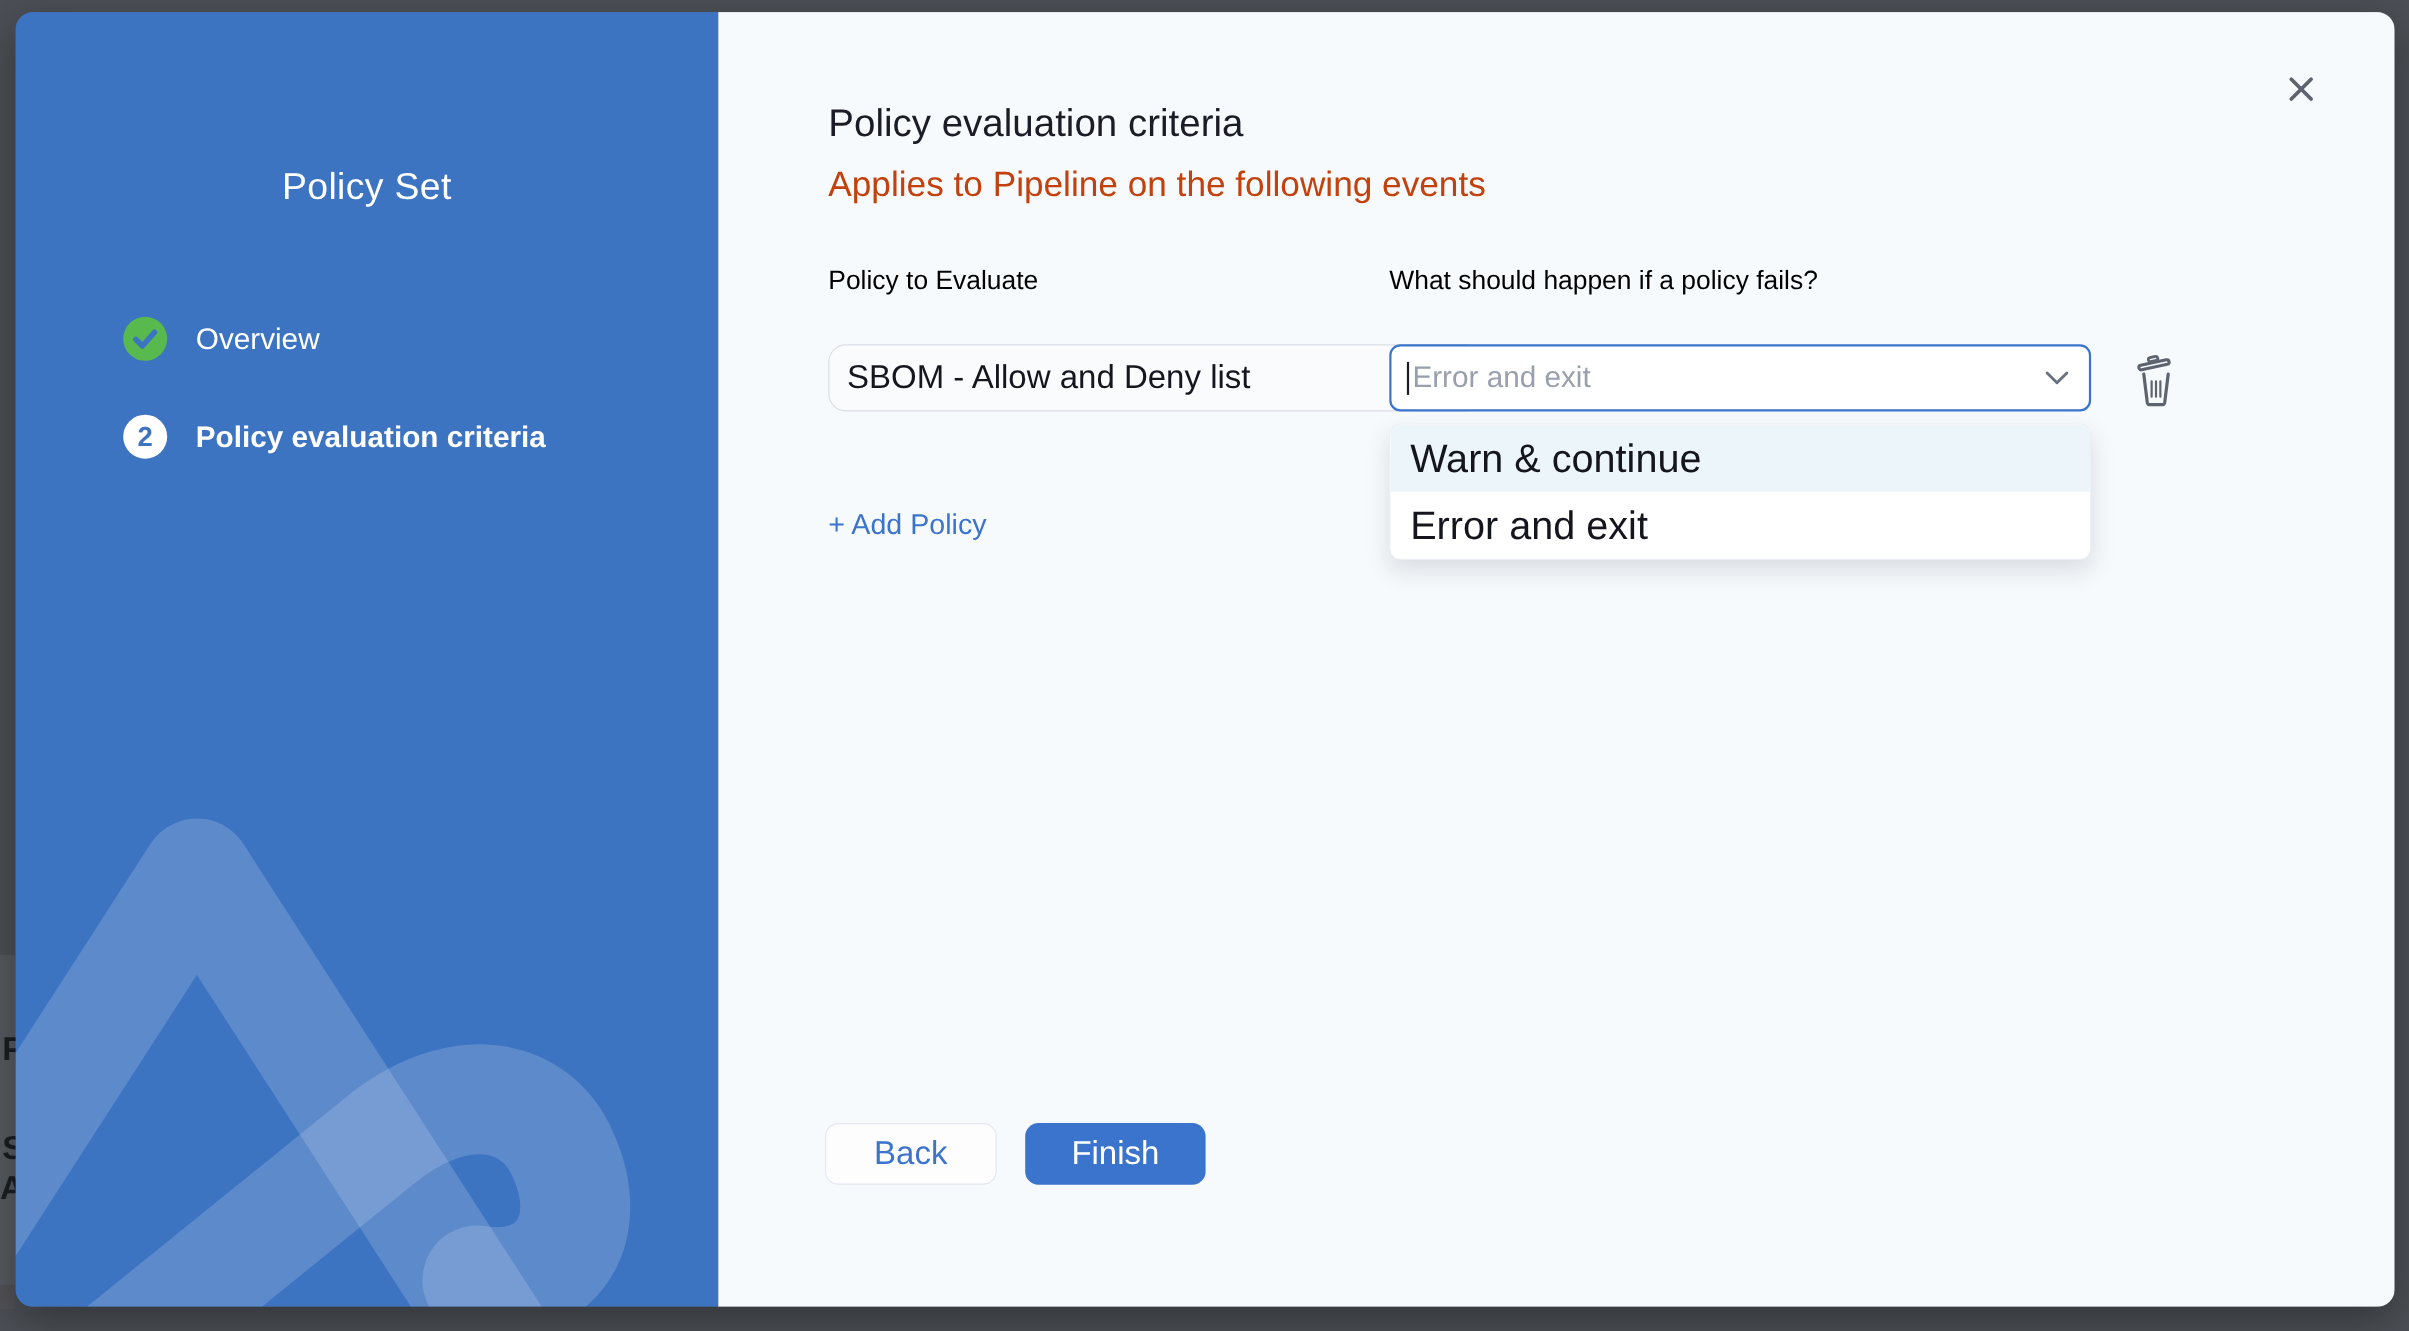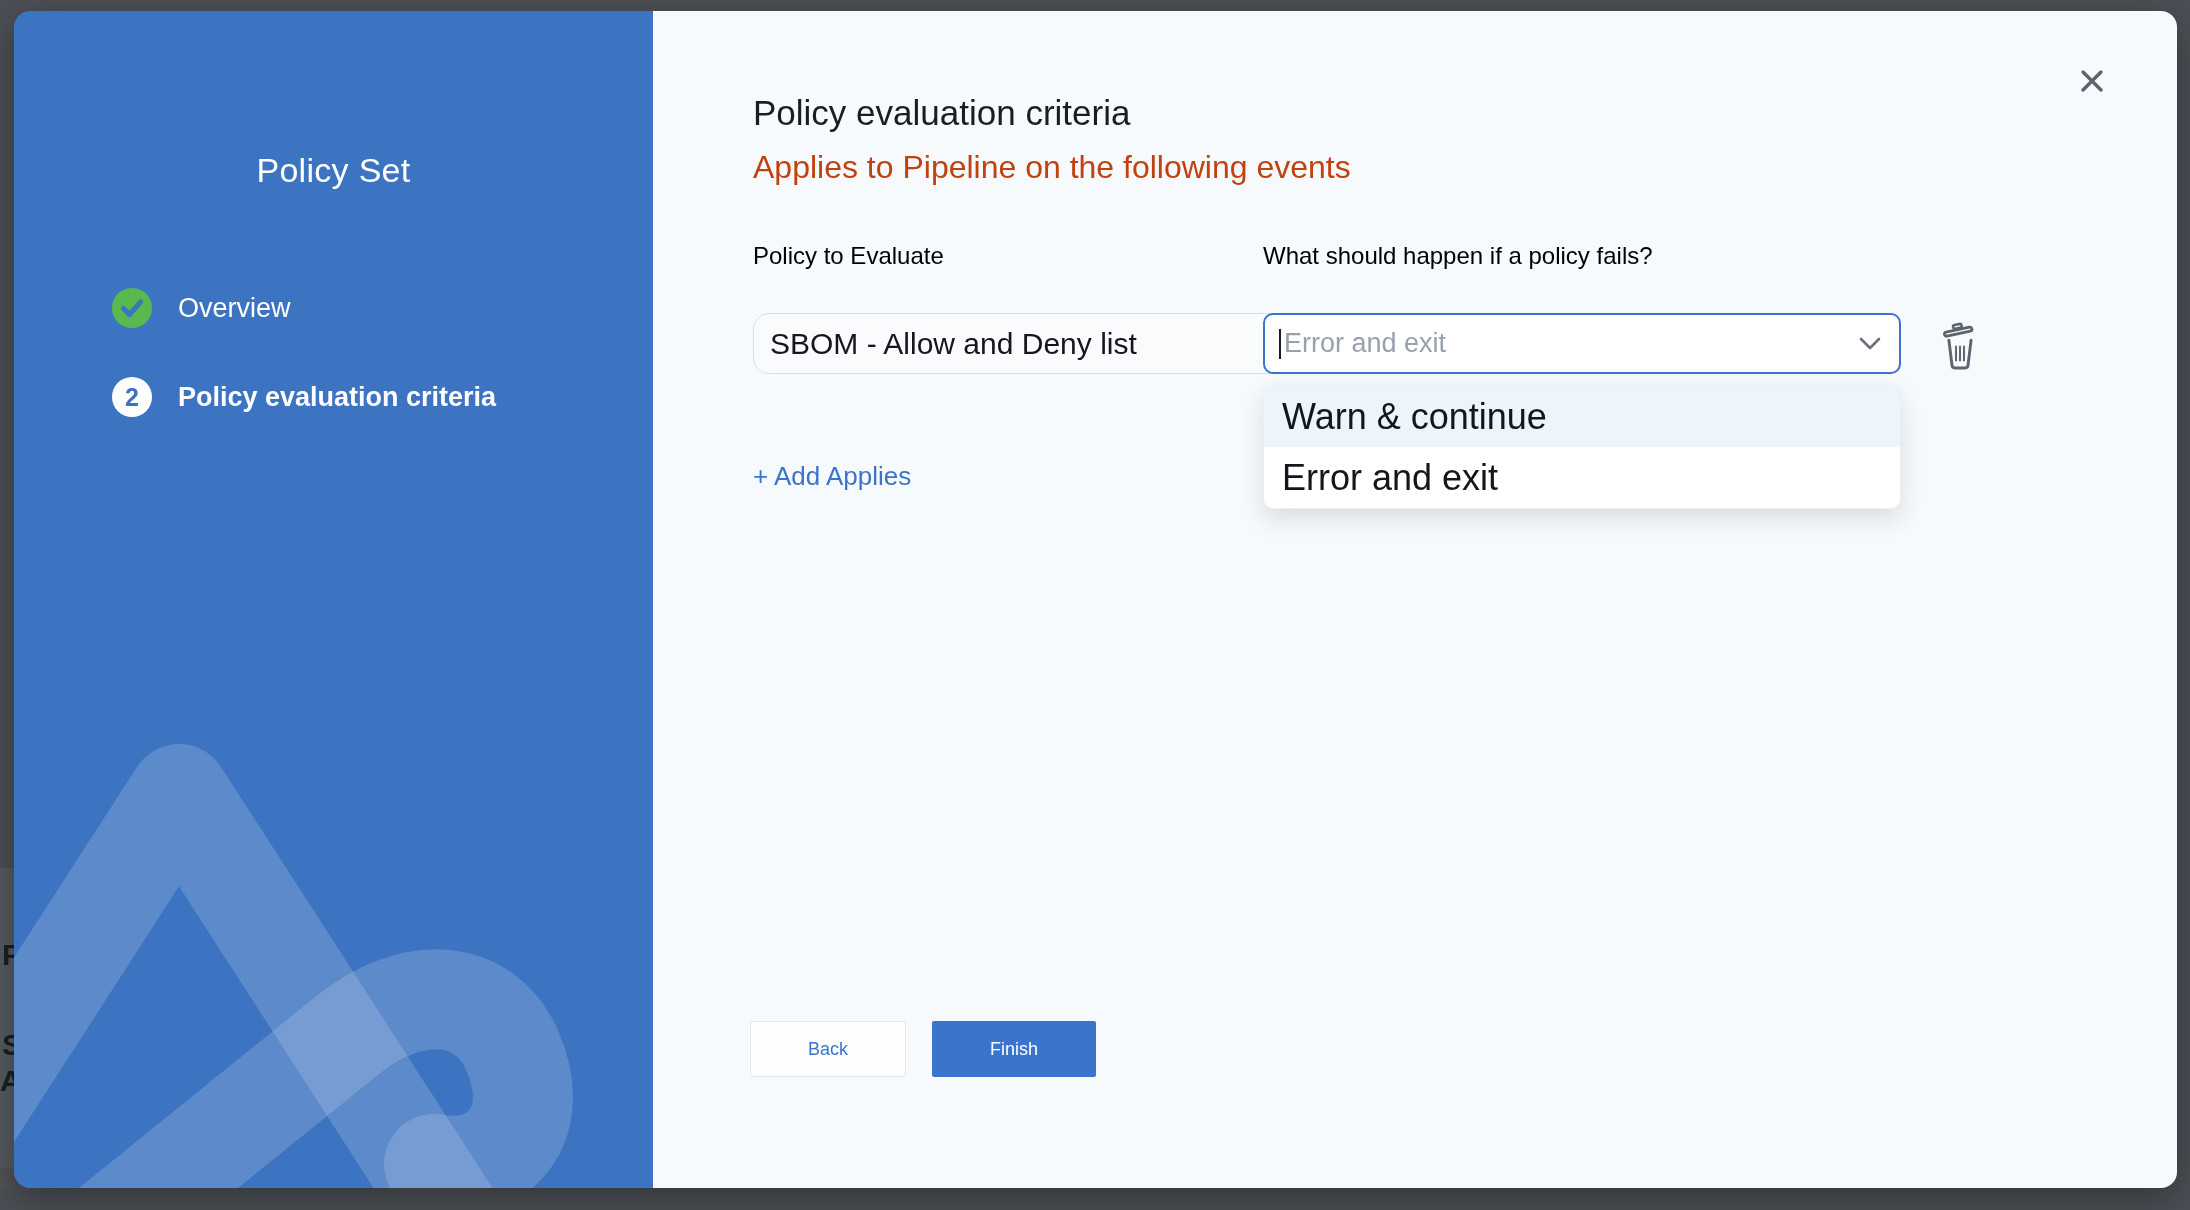--- a/index.html
+++ b/index.html
@@ -58,21 +58,21 @@
   #dropdown{position:absolute;left:610px;top:374px;width:638px;background:#ffffff;
             border:1px solid #eceff3;border-radius:10px;overflow:hidden;
             box-shadow:0 10px 22px rgba(40,50,70,.14);}
   .option{height:61px;display:flex;align-items:center;padding:0 18px;font-size:36px;
           color:#15151e;cursor:pointer;}
   .option.hl{background:#ecf5f9;}
 
   #add-policy{position:absolute;left:100px;top:450px;font-size:26px;color:#3b74cc;
               text-decoration:none;cursor:pointer;}
 
-  .btn{position:absolute;top:1010px;height:56px;border-radius:2px;font-size:18px;cursor:pointer;}
+  .btn{position:absolute;top:1010px;height:56px;border-radius:12px;font-size:30px;cursor:pointer;}
   #back-btn{left:97px;width:156px;background:#fdfdfe;border:1px solid #e3e7ee;color:#3b74cc;}
   #finish-btn{left:279px;width:164px;background:#3b74cc;border:none;color:#ffffff;}
 </style>
 </head>
 <body>
 
 <div id="stage">
 
   <div>
     <div class="under-seg under-light"></div>
@@ -145,19 +145,19 @@
             <path d="M14.6 21.5 V33.5 M18 21.5 V33.5 M21.4 21.5 V33.5" stroke-width="1.7"></path>
           </g>
         </svg>
       </button>
 
       <div id="dropdown">
         <div class="option hl">Warn &amp; continue</div>
         <div class="option">Error and exit</div>
       </div>
 
-      <a id="add-policy">+ Add Applies</a>
+      <a id="add-policy">+ Add Policy</a>
 
       <button class="btn" id="back-btn">Back</button>
       <button class="btn" id="finish-btn">Finish</button>
     </div>
   </div>
 </div>
 
 </body></html>

